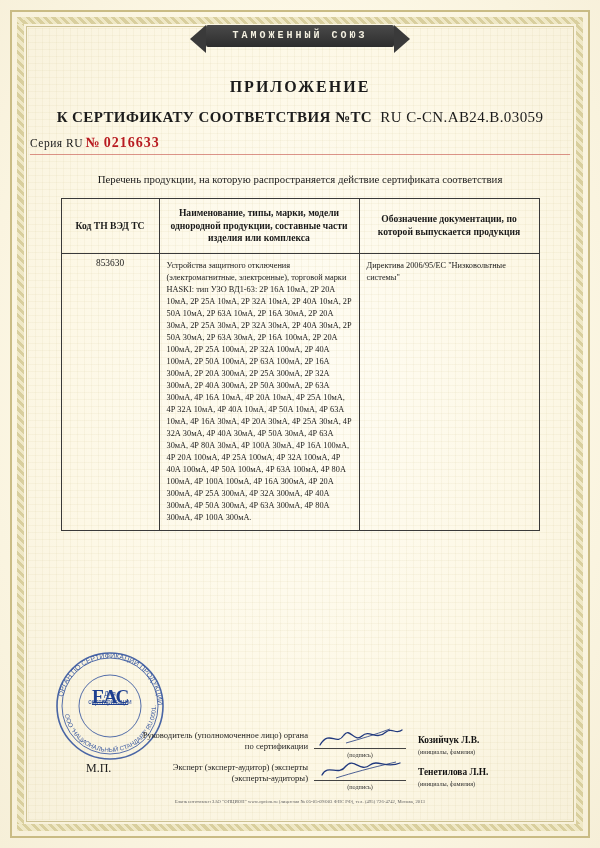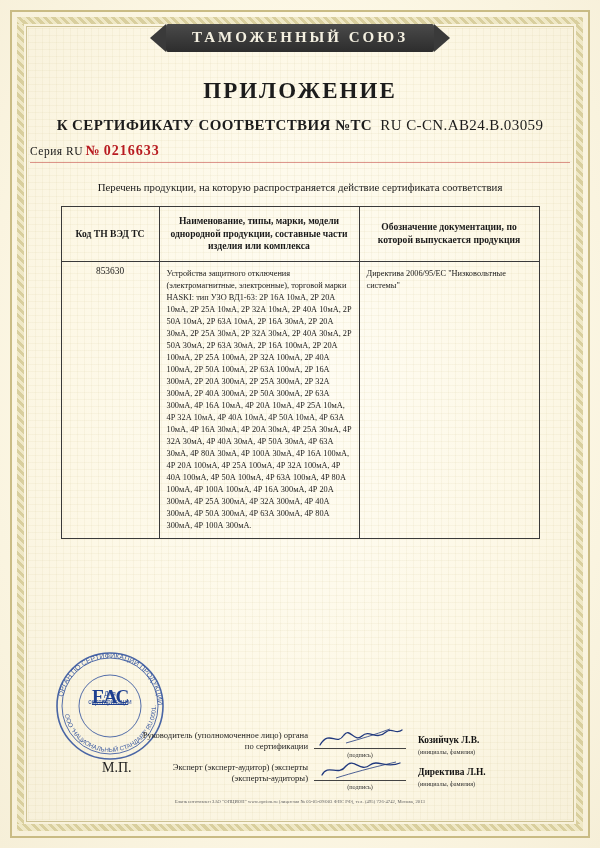--- a/index.html
+++ b/index.html
@@ -71,23 +71,23 @@
     text-align: center;
     margin-top: 6px;
     position: relative;
     height: 34px;
   }
   .banner {
     display: inline-block;
     position: relative;
     background: linear-gradient(#4a4a4a, #2d2d2d);
     color: #f3efe0;
-    font-family: Liberation Serif, serif;
-    font-weight: bold;
-    font-size: 15px;
+    font-family: Liberation Mono, monospace;
+    font-weight: bold;
+    font-size: 10px;
     letter-spacing: 3px;
     padding: 5px 26px 6px 26px;
     border-radius: 2px;
   }
   .banner::before, .banner::after {
     content: "";
     position: absolute;
     top: 0;
     width: 0; height: 0;
     border-top: 14px solid transparent;
@@ -97,21 +97,21 @@
     left: -16px;
     border-right: 16px solid #3a3a3a;
   }
   .banner::after {
     right: -16px;
     border-left: 16px solid #3a3a3a;
   }
 
   h1.title {
     text-align: center;
-    font-size: 23px;
+    font-size: 16px;
     letter-spacing: 2px;
     font-weight: bold;
     margin: 20px 0 0 0;
     color: #1c1c1c;
   }
   .subtitle {
     text-align: center;
     font-size: 15px;
     letter-spacing: 0.4px;
     margin-top: 13px;
@@ -259,23 +259,23 @@
   .stamp {
     position: absolute;
     left: 18px;
     bottom: 36px;
     width: 124px;
     height: 124px;
     color: #2a4c9b;
   }
   .mp {
     position: absolute;
-    left: 72px;
+    left: 56px;
     bottom: 28px;
-    font-size: 14px;
+    font-size: 12px;
     color: #1c1c1c;
   }
 
   .bottom-strip {
     position: absolute;
     left: 0; right: 0; bottom: 0;
     text-align: center;
     font-size: 4.6px;
     color: #5c5c5c;
     letter-spacing: 0.1px;
@@ -392,21 +392,21 @@
           <div class="sig-label">Эксперт (эксперт-аудитор) (эксперты (эксперты-аудиторы)</div>
           <div class="sig-line">
             <svg class="sig-scribble" viewBox="0 0 88 22">
               <path d="M6,16 C12,4 22,18 30,7 C38,-2 44,14 54,6 C62,0 70,10 84,4" fill="none" stroke="#21397e" stroke-width="1.3" stroke-linecap="round"></path>
               <path d="M20,19 C36,14 54,9 80,3" fill="none" stroke="#21397e" stroke-width="1" opacity="0.8"></path>
             </svg>
             <div class="rule"></div>
             <div class="cap">(подпись)</div>
           </div>
           <div class="sig-name">
-            <span class="nm">Директива Л.Н.</span>
+            <span class="nm">Тенетилова Л.Н.</span>
             <span class="cap2">(инициалы, фамилия)</span>
           </div>
         </div>
 
       </div>
 
       <div class="bottom-strip">Бланк изготовлен ЗАО "ОПЦИОН" www.opcion.ru (лицензия № 05-05-09/003 ФНС РФ), тел. (495) 726-4742, Москва, 2013</div>
     </div>
 
   </div>

